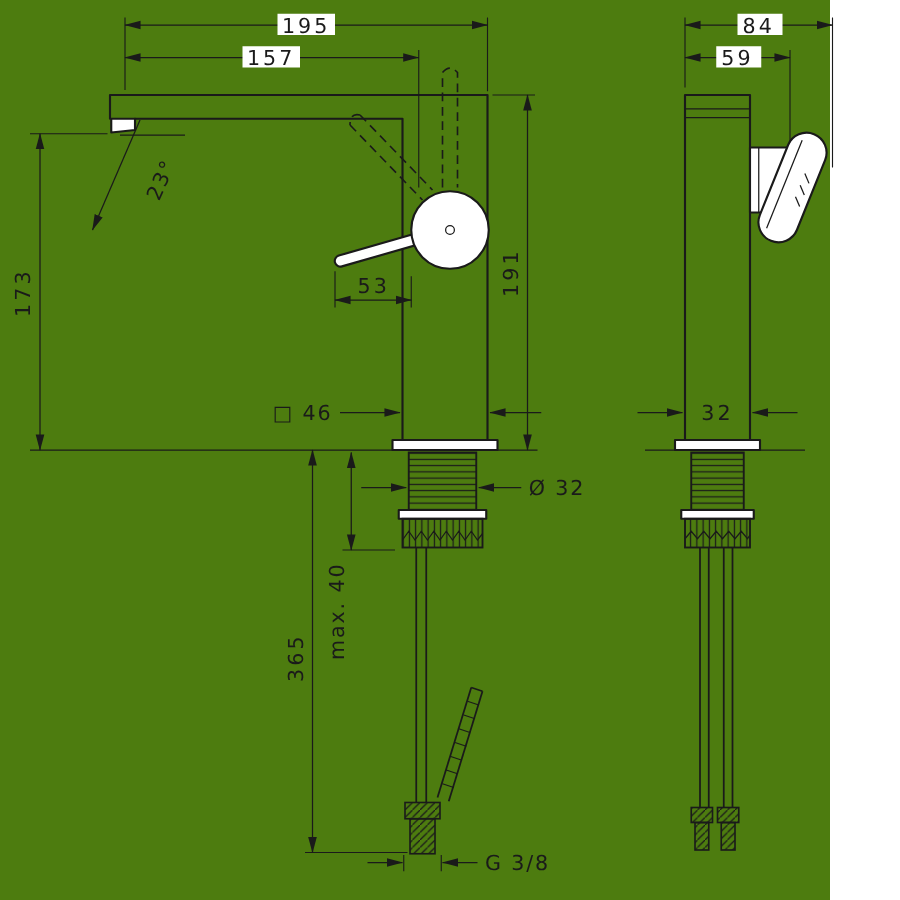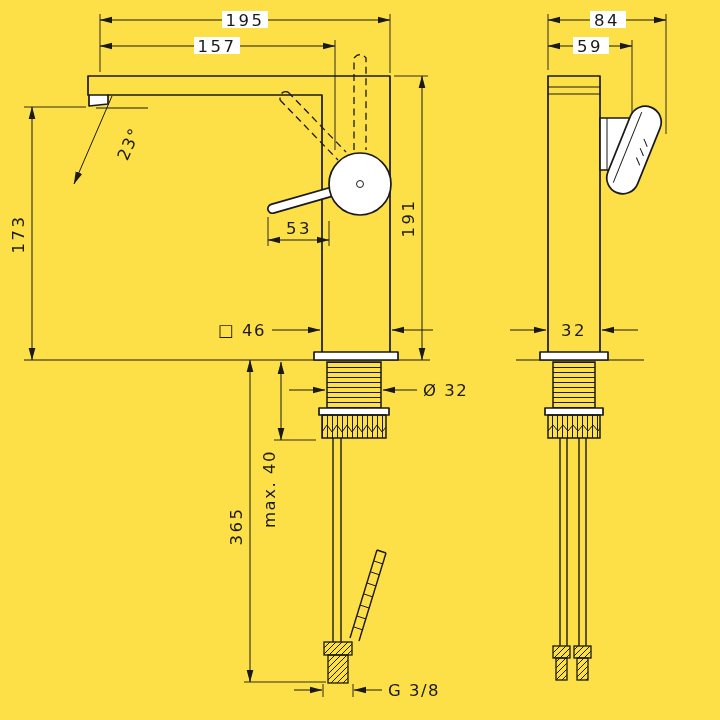--- a/index.html
+++ b/index.html
@@ -1,16 +1,16 @@
 <!DOCTYPE html>
 <html><head>
 <meta charset="utf-8">
 <style>
   html,body{margin:0;padding:0;background:#ffffff;}
-  .canvas{width:720px;height:720px;background:#fde047;position:relative;font-family:"DejaVu Sans",sans-serif;}
+  .canvas{width:664px;height:720px;background:#4d7c0f;position:relative;font-family:"DejaVu Sans",sans-serif;}
   .obj{fill:none;stroke:#1a1a1a;stroke-width:1.7;stroke-linejoin:round;stroke-linecap:round;}
   .objw{fill:#ffffff;stroke:#1a1a1a;stroke-width:1.7;stroke-linejoin:round;}
   .thin{fill:none;stroke:#1a1a1a;stroke-width:1;}
   .hose{fill:none;stroke:#1a1a1a;stroke-width:1.4;}
   .dim{fill:none;stroke:#1a1a1a;stroke-width:1;}
   .ext{fill:none;stroke:#1a1a1a;stroke-width:0.9;}
   .dash{fill:none;stroke:#1a1a1a;stroke-width:1.3;stroke-dasharray:7 4.5;}
   .threadfill{fill:url(#threads);stroke:#1a1a1a;stroke-width:1.5;}
   .knurlfill{fill:url(#knurl);stroke:#1a1a1a;stroke-width:1.5;}
   .hatchfill{fill:url(#hatch);stroke:#1a1a1a;stroke-width:1.3;}

